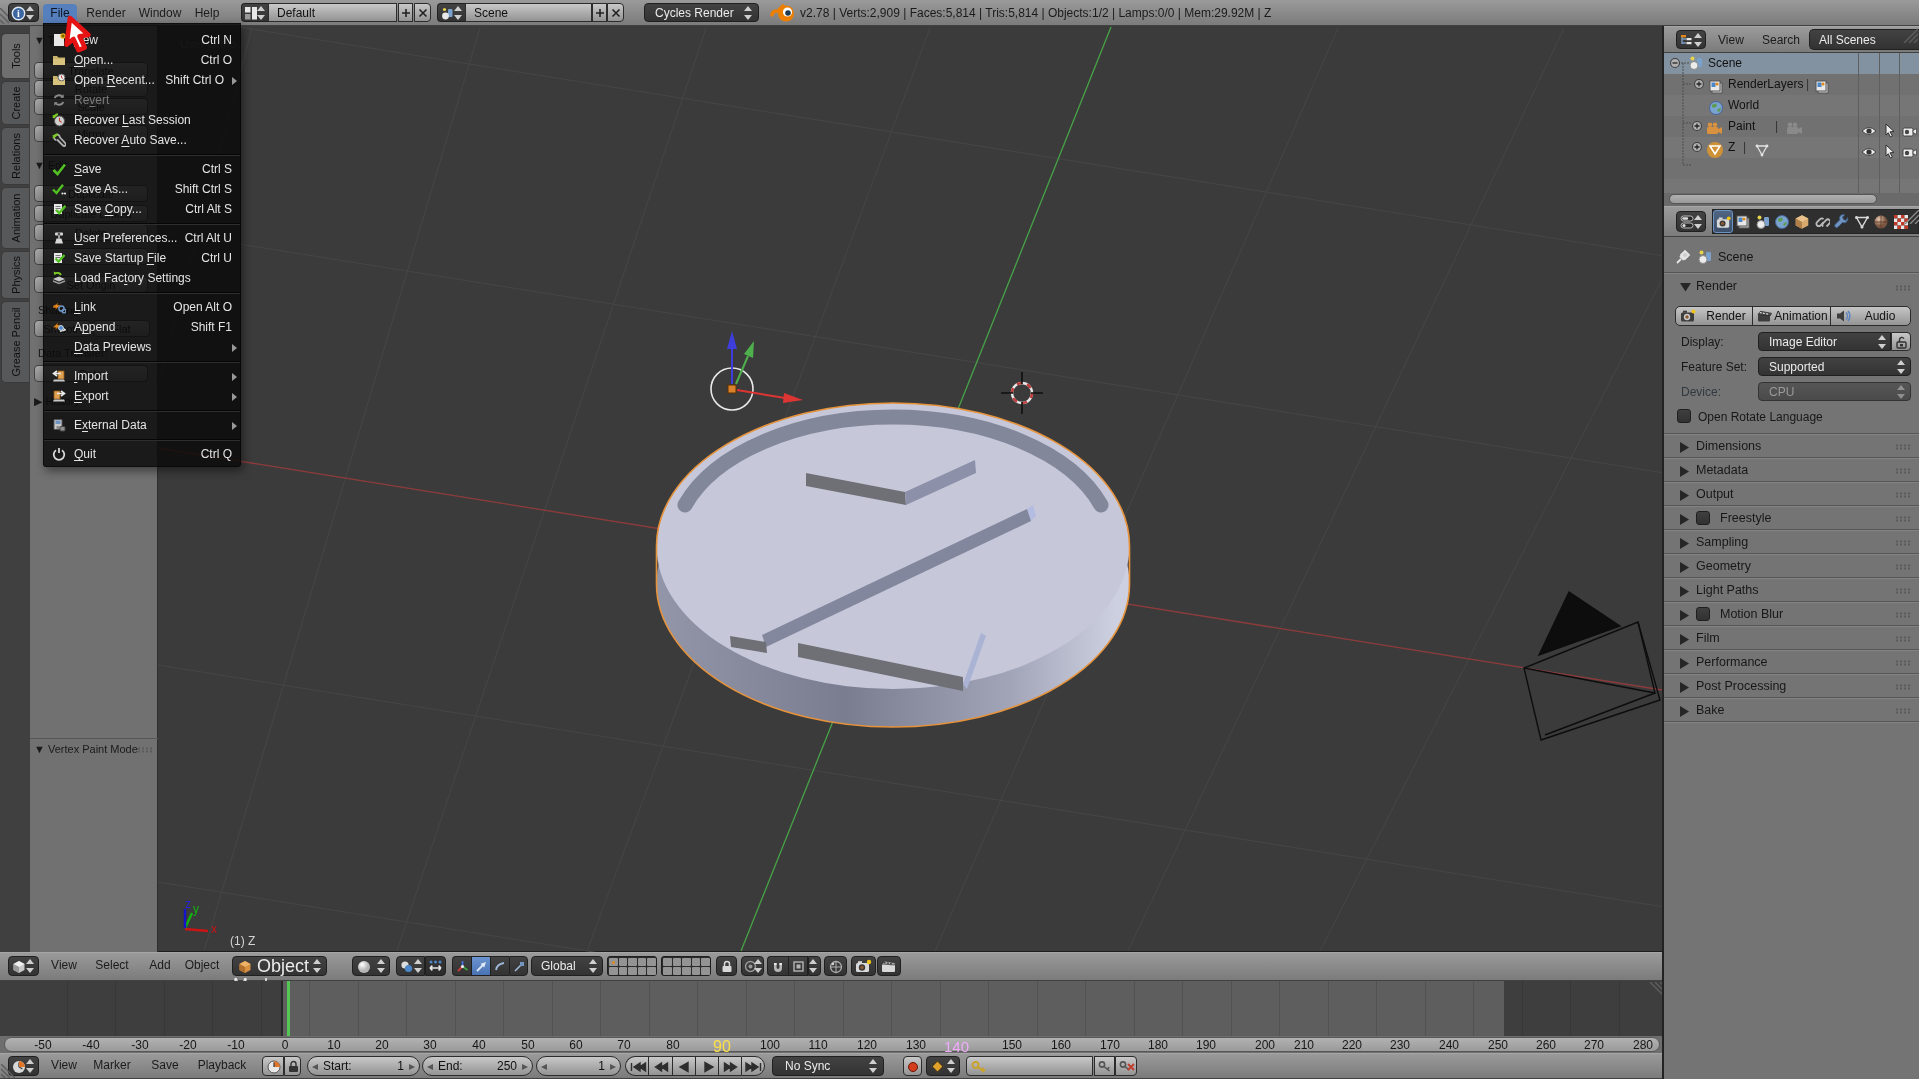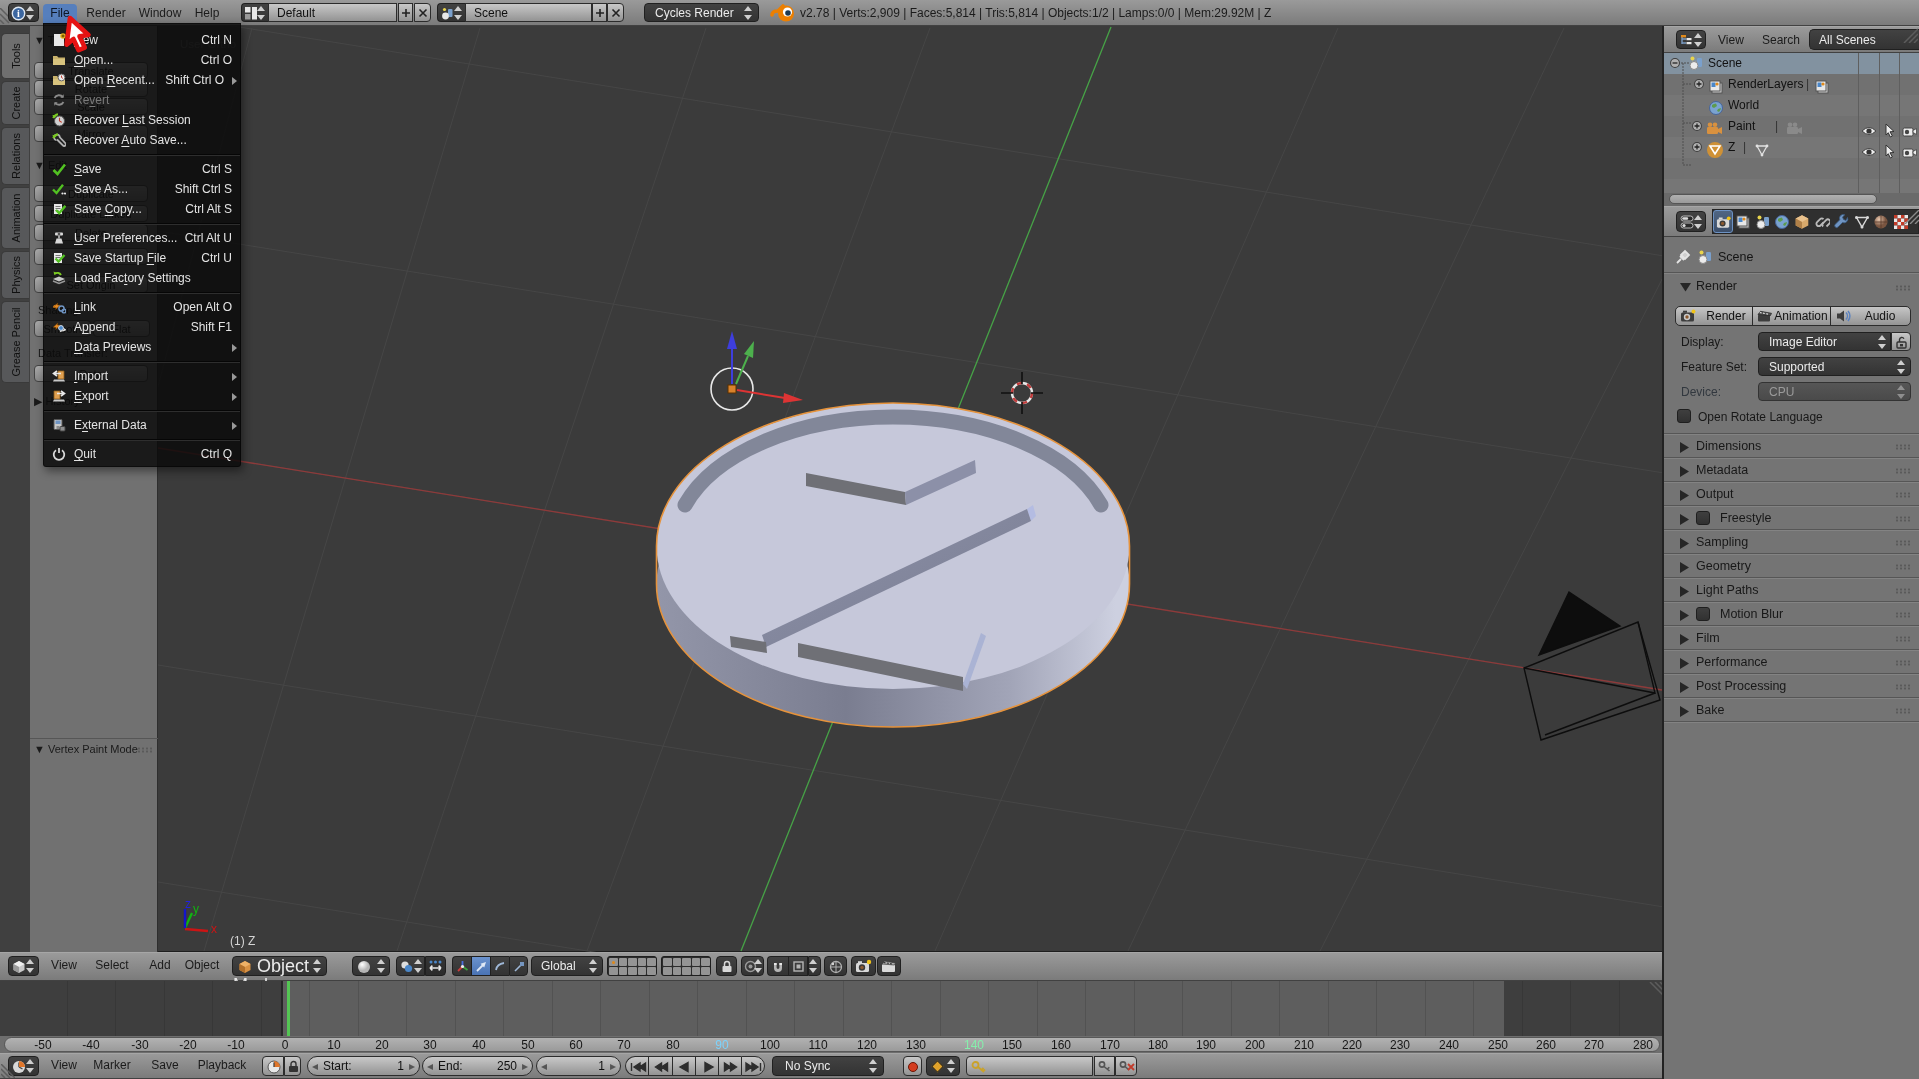--- a/index.html
+++ b/index.html
@@ -403,32 +403,32 @@
 <div class="a" style="left:216px;top:1038px;width:40px;text-align:center;font-size:12px;color:#161616">-10</div>
 <div class="a" style="left:265px;top:1038px;width:40px;text-align:center;font-size:12px;color:#161616">0</div>
 <div class="a" style="left:314px;top:1038px;width:40px;text-align:center;font-size:12px;color:#161616">10</div>
 <div class="a" style="left:362px;top:1038px;width:40px;text-align:center;font-size:12px;color:#161616">20</div>
 <div class="a" style="left:410px;top:1038px;width:40px;text-align:center;font-size:12px;color:#161616">30</div>
 <div class="a" style="left:459px;top:1038px;width:40px;text-align:center;font-size:12px;color:#161616">40</div>
 <div class="a" style="left:508px;top:1038px;width:40px;text-align:center;font-size:12px;color:#161616">50</div>
 <div class="a" style="left:556px;top:1038px;width:40px;text-align:center;font-size:12px;color:#161616">60</div>
 <div class="a" style="left:604px;top:1038px;width:40px;text-align:center;font-size:12px;color:#161616">70</div>
 <div class="a" style="left:653px;top:1038px;width:40px;text-align:center;font-size:12px;color:#161616">80</div>
-<div class="a" style="left:702px;top:1038px;width:40px;text-align:center;font-size:12px;color:#7dd3fc">90</div>
+<div class="a" style="left:702px;top:1038px;width:40px;text-align:center;font-size:16px;color:#fde047">90</div>
 <div class="a" style="left:750px;top:1038px;width:40px;text-align:center;font-size:12px;color:#161616">100</div>
 <div class="a" style="left:798px;top:1038px;width:40px;text-align:center;font-size:12px;color:#161616">110</div>
 <div class="a" style="left:847px;top:1038px;width:40px;text-align:center;font-size:12px;color:#161616">120</div>
 <div class="a" style="left:896px;top:1038px;width:40px;text-align:center;font-size:12px;color:#161616">130</div>
-<div class="a" style="left:944px;top:1038px;width:40px;text-align:right;font-size:12px;color:#86efac">140</div>
+<div class="a" style="left:944px;top:1038px;width:40px;text-align:left;font-size:15px;color:#f0abfc">140</div>
 <div class="a" style="left:992px;top:1038px;width:40px;text-align:center;font-size:12px;color:#161616">150</div>
 <div class="a" style="left:1041px;top:1038px;width:40px;text-align:center;font-size:12px;color:#161616">160</div>
 <div class="a" style="left:1090px;top:1038px;width:40px;text-align:center;font-size:12px;color:#161616">170</div>
 <div class="a" style="left:1138px;top:1038px;width:40px;text-align:center;font-size:12px;color:#161616">180</div>
 <div class="a" style="left:1186px;top:1038px;width:40px;text-align:center;font-size:12px;color:#161616">190</div>
-<div class="a" style="left:1235px;top:1038px;width:40px;text-align:center;font-size:12px;color:#161616">200</div>
+<div class="a" style="left:1235px;top:1038px;width:40px;text-align:right;font-size:12px;color:#161616">200</div>
 <div class="a" style="left:1284px;top:1038px;width:40px;text-align:center;font-size:12px;color:#161616">210</div>
 <div class="a" style="left:1332px;top:1038px;width:40px;text-align:center;font-size:12px;color:#161616">220</div>
 <div class="a" style="left:1380px;top:1038px;width:40px;text-align:center;font-size:12px;color:#161616">230</div>
 <div class="a" style="left:1429px;top:1038px;width:40px;text-align:center;font-size:12px;color:#161616">240</div>
 <div class="a" style="left:1478px;top:1038px;width:40px;text-align:center;font-size:12px;color:#161616">250</div>
 <div class="a" style="left:1526px;top:1038px;width:40px;text-align:center;font-size:12px;color:#161616">260</div>
 <div class="a" style="left:1574px;top:1038px;width:40px;text-align:center;font-size:12px;color:#161616">270</div>
 <div class="a" style="left:1623px;top:1038px;width:40px;text-align:center;font-size:12px;color:#161616">280</div>
 <div class="a hdr" style="left:0;top:1053px;width:1664px;height:26px"></div>
 <div class="a dw" style="left:8px;top:1056px;width:31px;height:20px">

